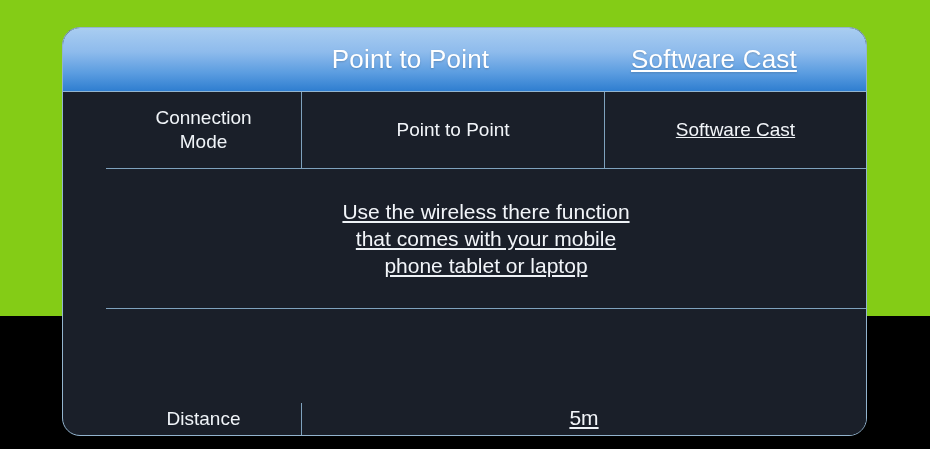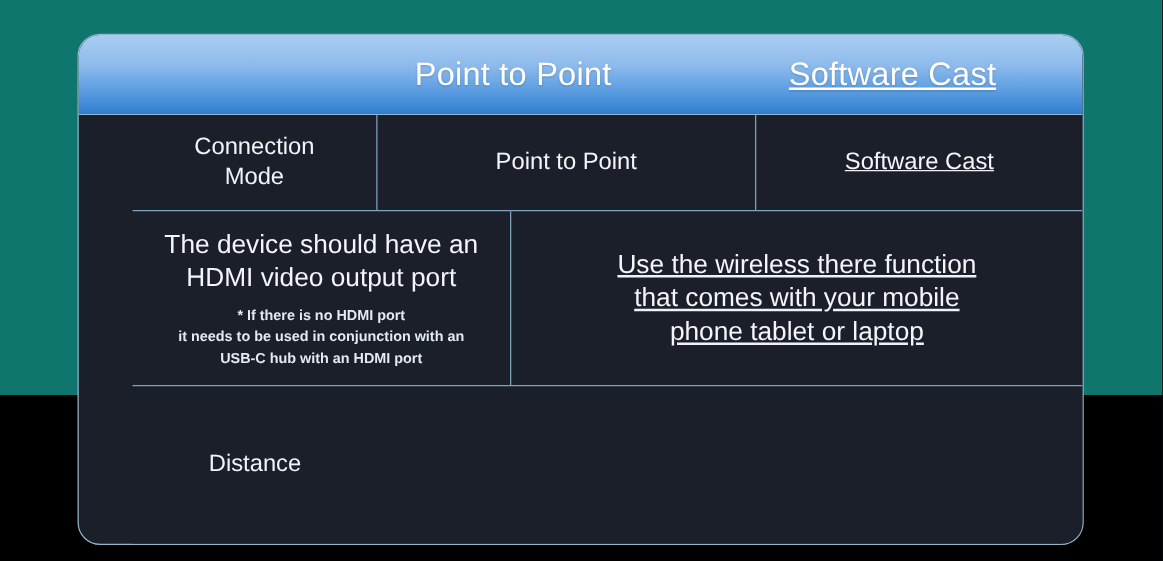--- a/index.html
+++ b/index.html
@@ -13,21 +13,21 @@
     height: 449px;
     overflow: hidden;
     font-family: "Liberation Sans", sans-serif;
     -webkit-font-smoothing: antialiased;
   }
 
   .stage {
     position: relative;
     width: 930px;
     height: 316px;
-    background: #0f766e;
+    background: #84cc16;
   }
 
   
   .comparison-table {
     position: absolute;
     left: 62px;
     top: 27px;
     width: 805px;
     height: 409px;
     border-radius: 18px;
@@ -62,21 +62,21 @@
     flex: 1 1 auto;
     display: flex;
     flex-direction: column;
     background: #1a1f29;
     margin-left: 43px;
   }
   .row {
     display: flex;
     border-bottom: 1px solid #7fa2bd;
   }
-  .row:last-child { border-bottom: none; }
+  .row:last-child { border-bottom: none; align-items: flex-end; }
 
   .row-connection { height: 76px; }
   .row-device     { height: 139px; }
   .row-distance   { flex: 1 1 auto; }
 
   .cell {
     display: flex;
     flex-direction: column;
     align-items: center;
     justify-content: center;
@@ -148,35 +148,31 @@
         </div>
         <div class="cell col-p2p">
           <div class="cell-main nowrap-block">Point to Point</div>
         </div>
         <div class="cell col-cast">
           <div class="cell-main nowrap-block">Software Cast</div>
         </div>
       </div>
 
       <div class="row row-device">
-        <div class="cell col-p2p">
-          <div class="cell-main big nowrap-block">The device should have an
-HDMI video output port</div>
-          <div class="cell-note nowrap-block">* If there is no HDMI port
-it needs to be used in conjunction with an
-USB-C hub with an HDMI port</div>
-        </div>
         <div class="cell col-cast">
           <div class="cell-main big nowrap-block">Use the wireless there function
 that comes with your mobile
 phone tablet or laptop</div>
         </div>
       </div>
 
       <div class="row row-distance">
         <div class="cell col-label">
           <div class="label-text nowrap-block">Distance</div>
         </div>
+        <div class="cell col-cast">
+          <div class="cell-main metric nowrap-block">5m</div>
+        </div>
       </div>
 
     </div>
   </div>
 </div>
 
 </body></html>

